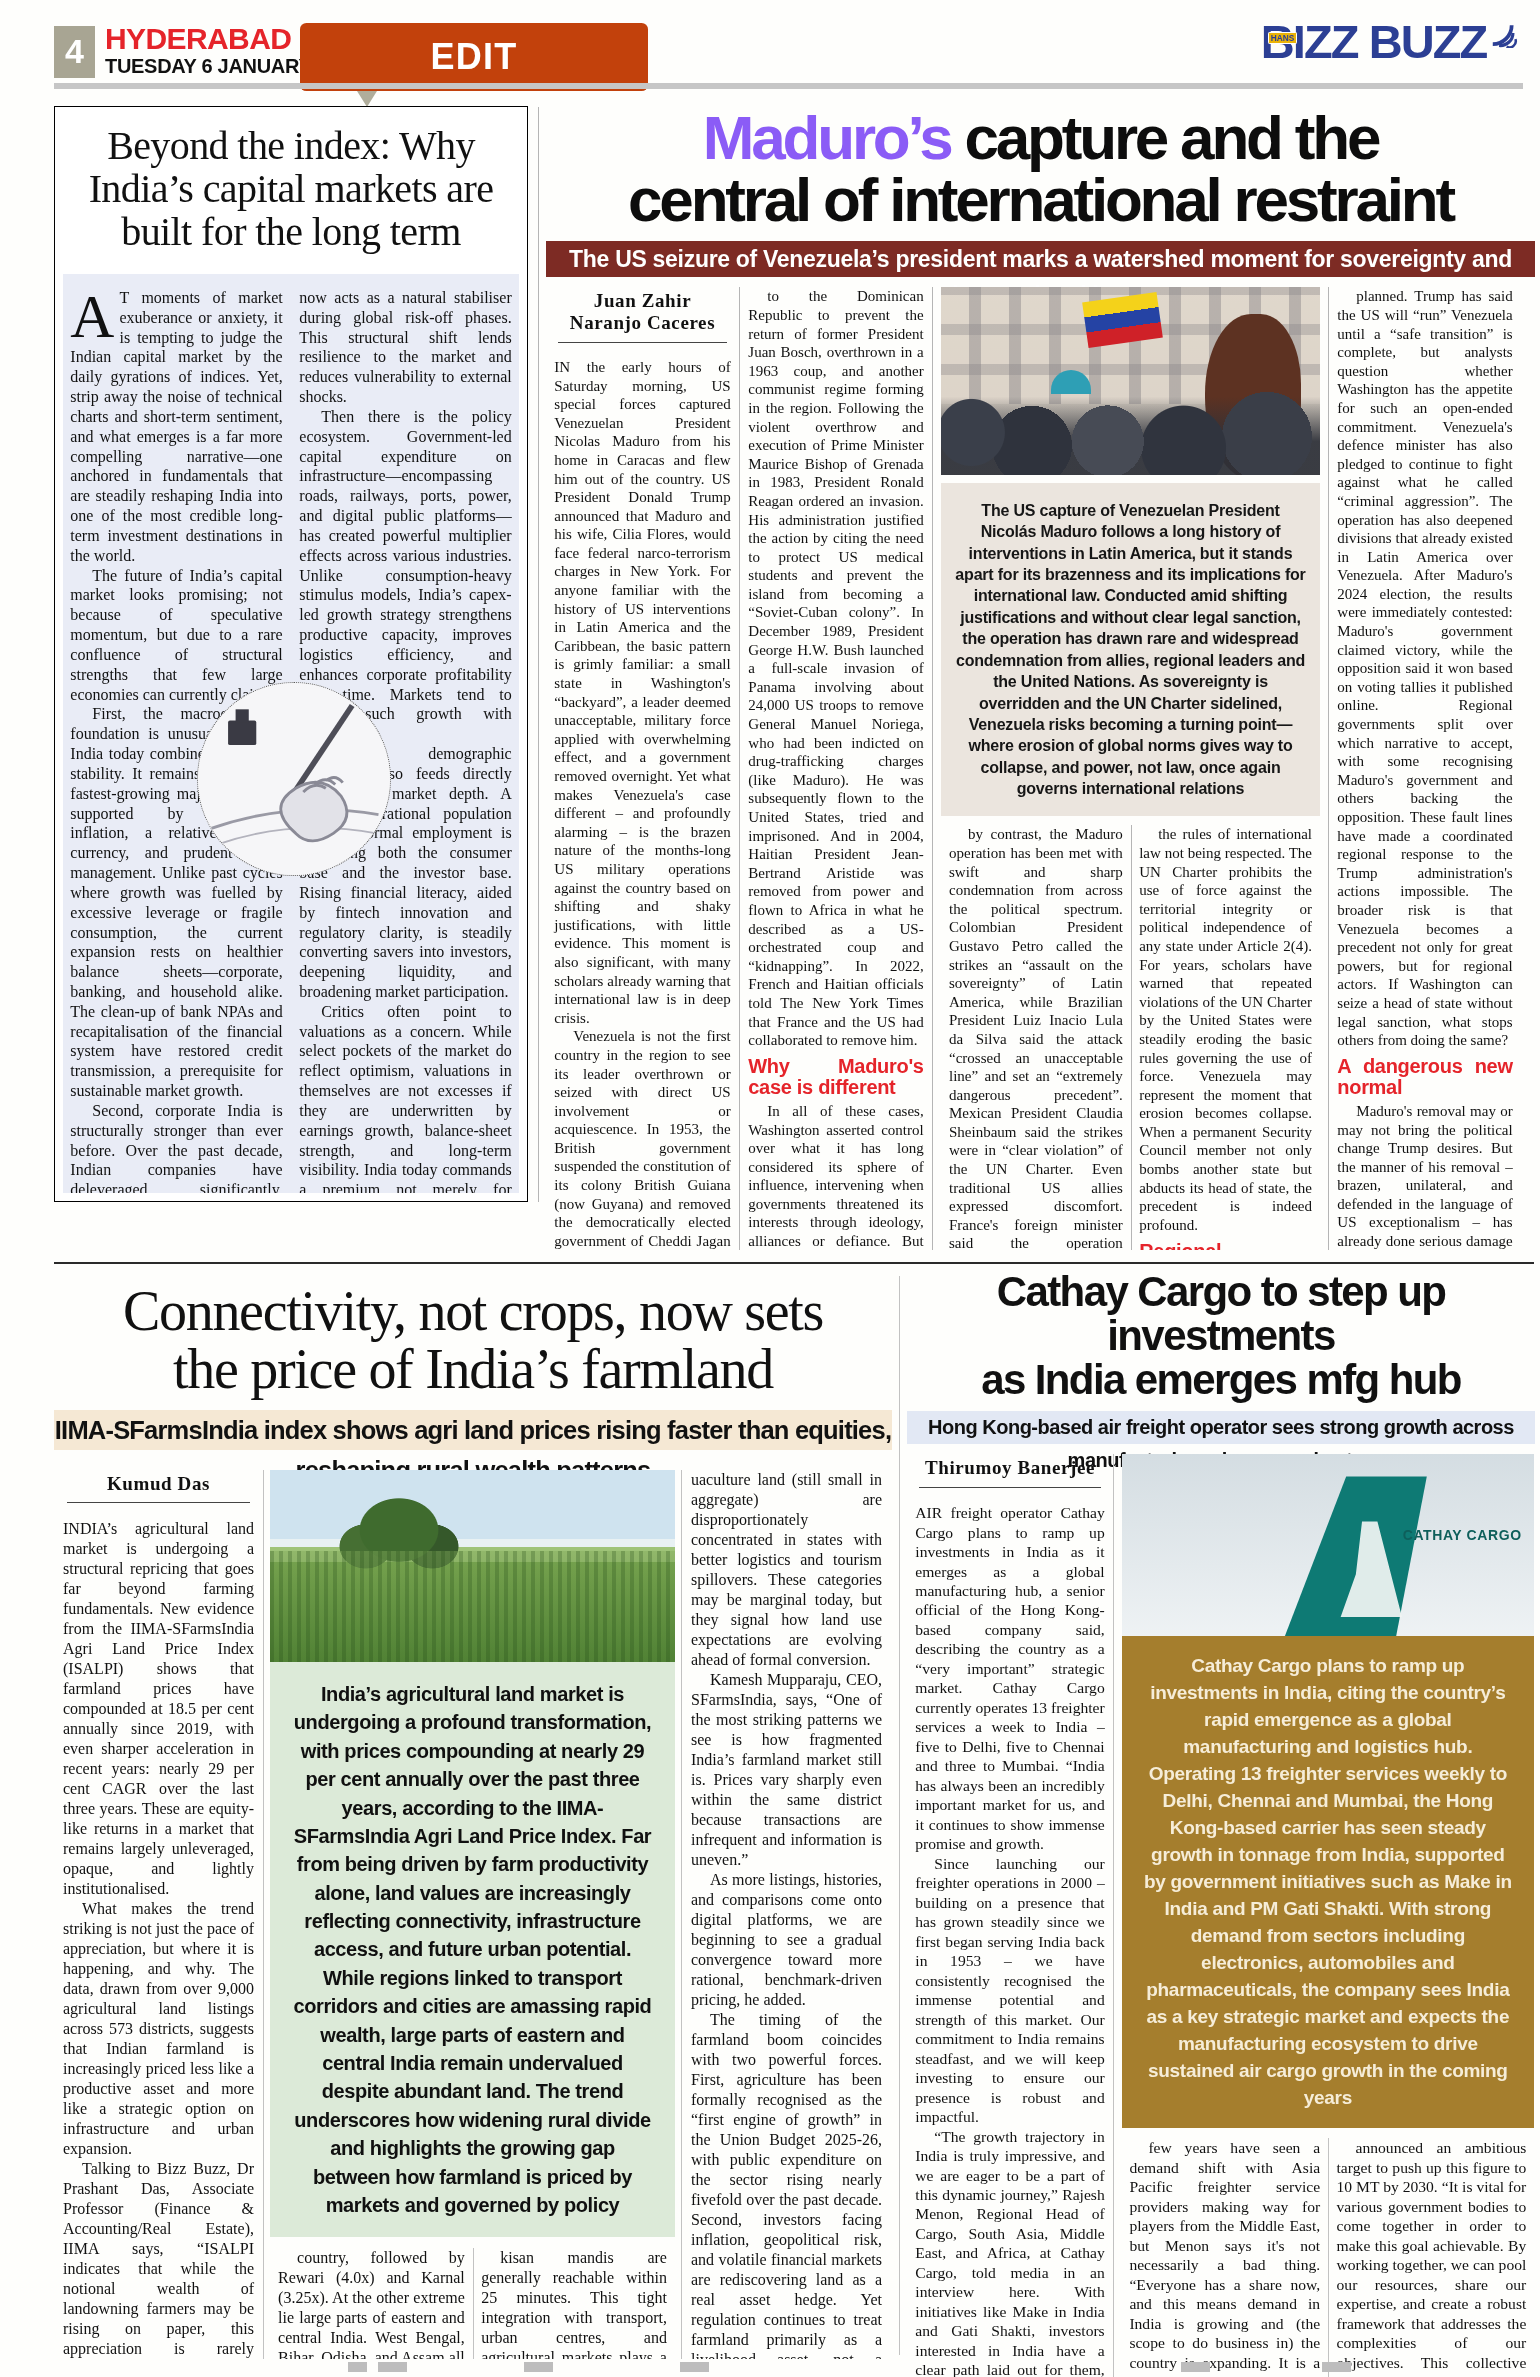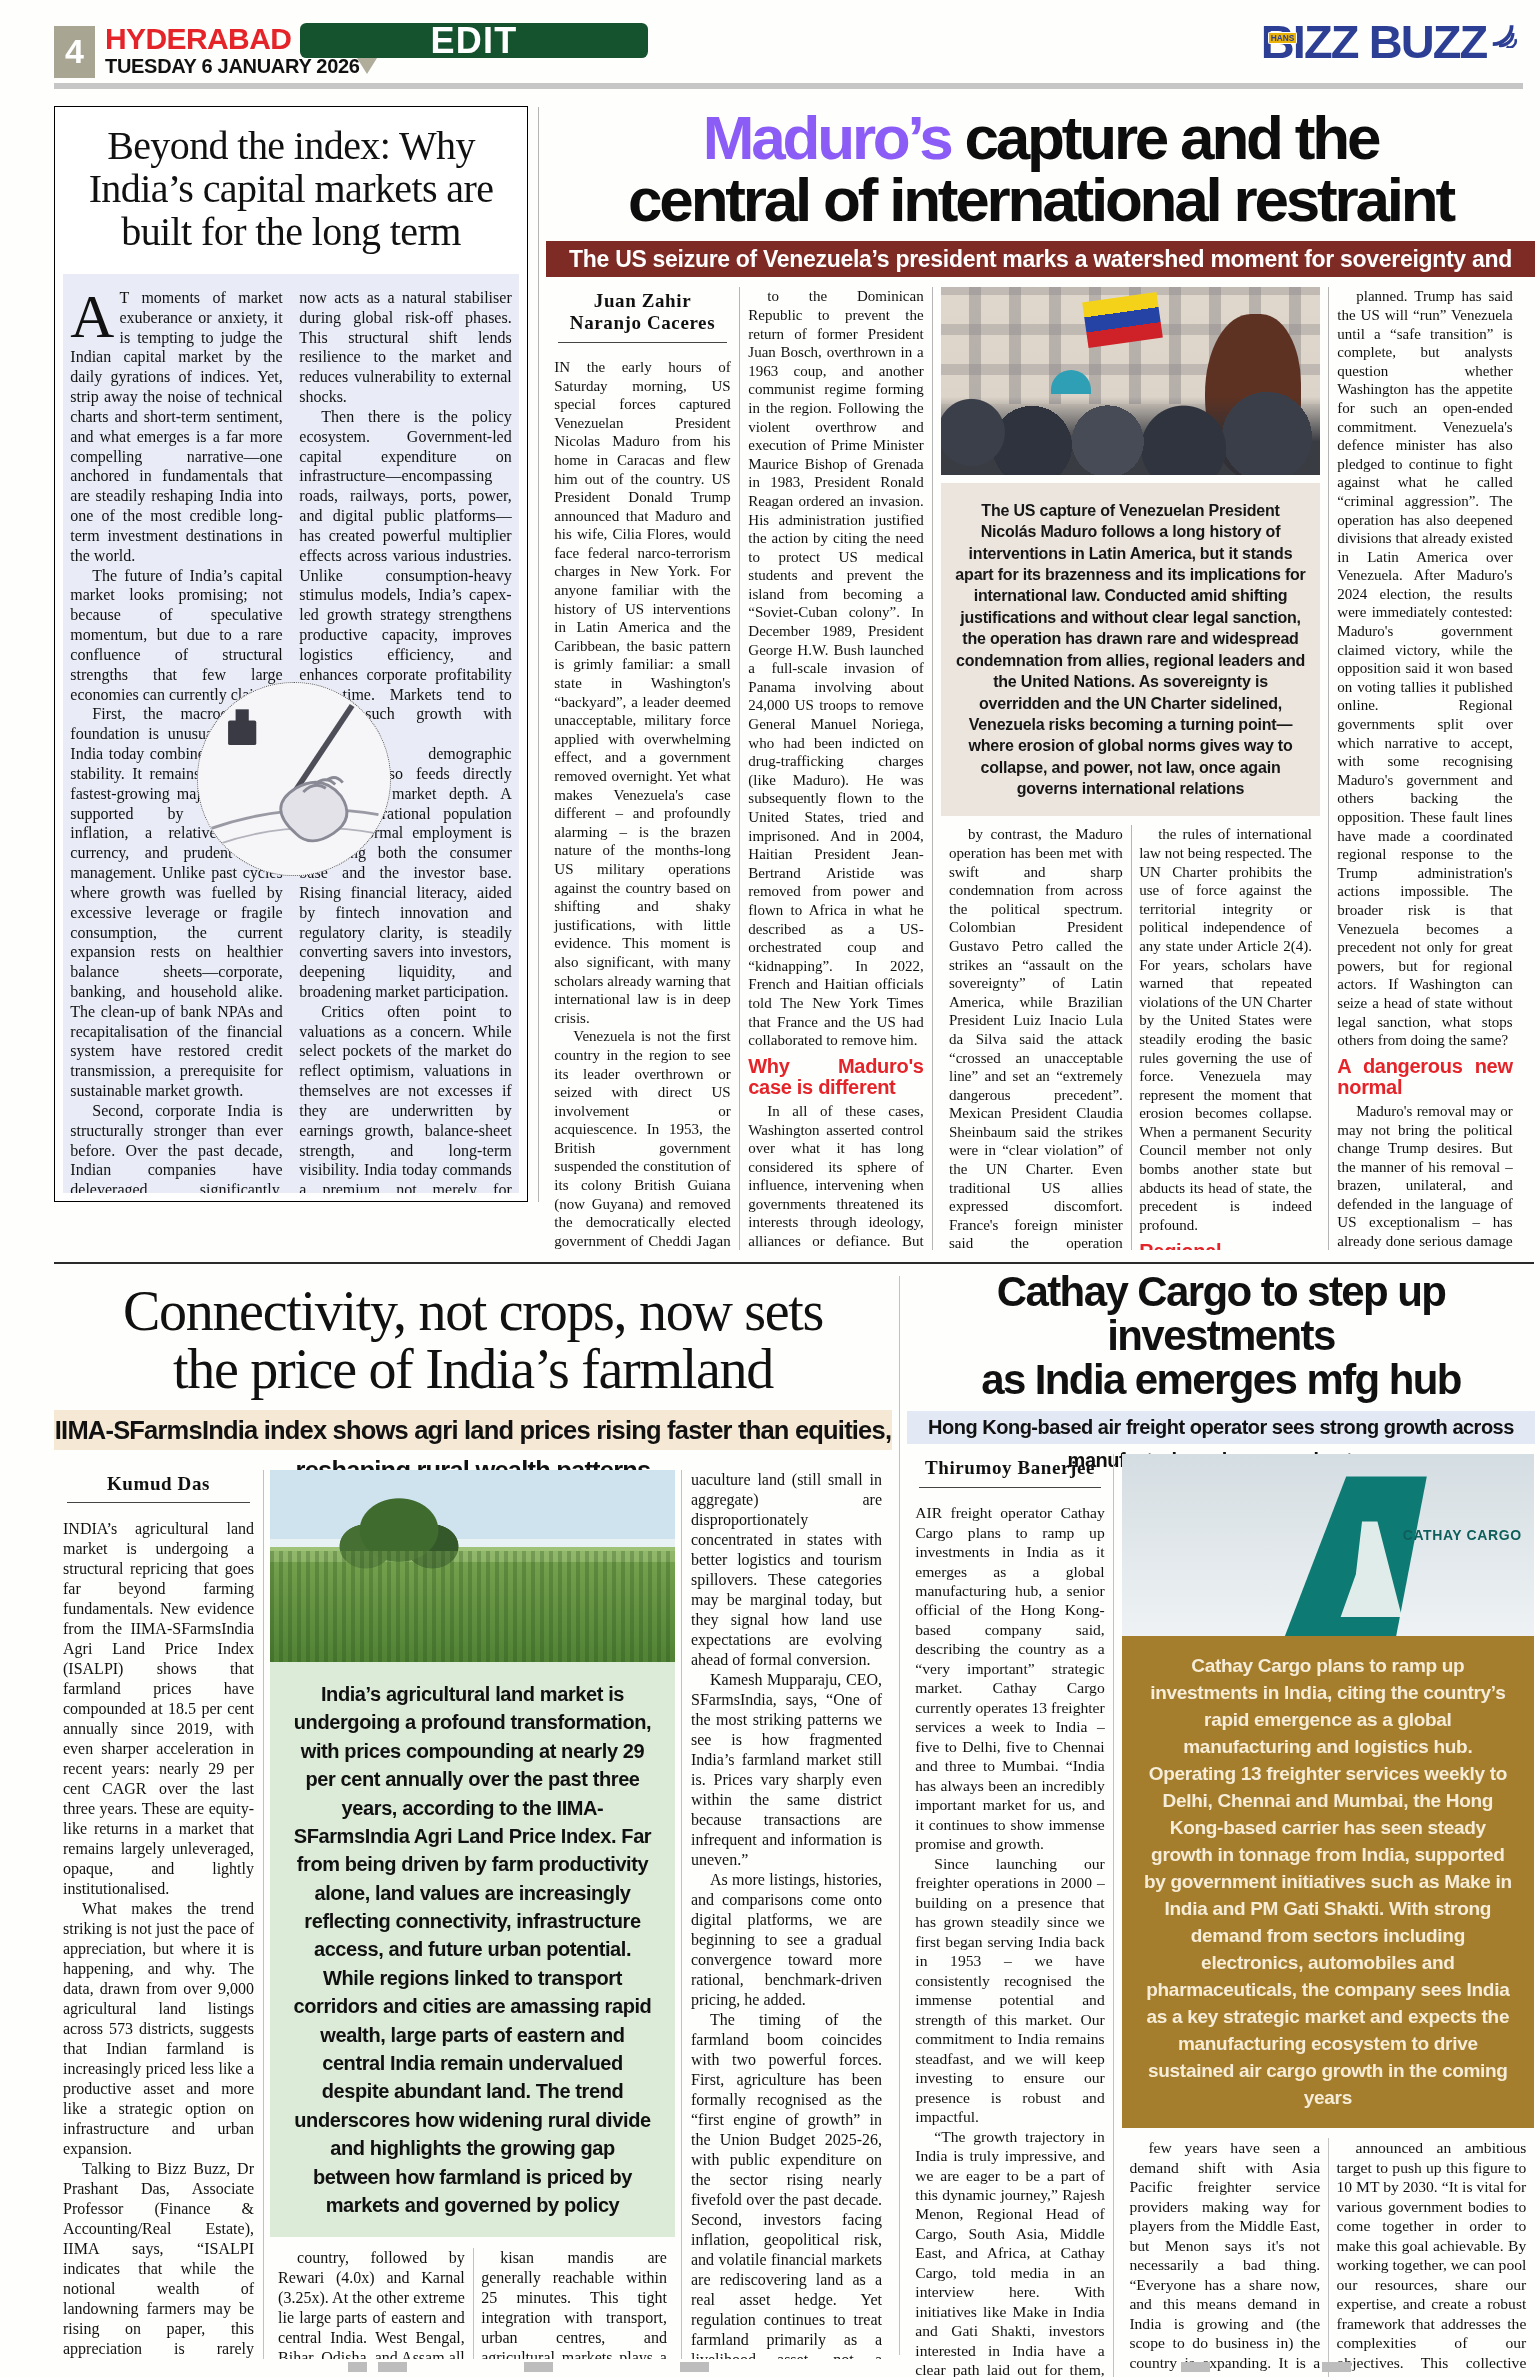--- a/index.html
+++ b/index.html
@@ -3,21 +3,21 @@
 <meta charset="utf-8">
 <style>
   html,body{margin:0;padding:0;background:#ffffff;}
   .page{position:relative;width:1541px;height:2377px;background:#fefefc;font-family:"Liberation Serif",serif;color:#111;overflow:hidden;}
 
   
   .hdr-pageno{position:absolute;left:54px;top:25.5px;width:41px;height:52px;background:#a8a593;color:#fff;
     font:700 34px "Liberation Sans",sans-serif;display:flex;align-items:center;justify-content:center;}
   .hdr-city{position:absolute;left:105px;top:22px;color:#e5242a;font:900 30px "Liberation Sans",sans-serif;letter-spacing:-0.6px;}
   .hdr-date{position:absolute;left:105px;top:55px;color:#111;font:700 20px "Liberation Sans",sans-serif;letter-spacing:-0.3px;}
-  .edit-tab{position:absolute;left:300px;top:23px;width:348px;height:35px;background:#14532d;border-radius:6.4px;color:#fff;
+  .edit-tab{position:absolute;left:300px;top:23px;width:348px;height:68px;background:#c2410c;border-radius:6.4px;color:#fff;
     display:flex;align-items:center;justify-content:center;font:900 36px "Liberation Sans",sans-serif;letter-spacing:1.3px;}
   .edit-tab::after{content:"";position:absolute;left:57px;top:100%;width:0;height:0;
     border:10.2px solid transparent;border-top:16.6px solid #b0ad9b;}
   .brand{position:absolute;right:18px;top:18px;display:flex;align-items:flex-start;}
   .brand-text{font:900 47px/1 "Liberation Sans",sans-serif;color:#2c3f94;letter-spacing:-1.9px;position:relative;}
   .brand-hans{position:absolute;left:7.7px;bottom:21px;background:#eab308;color:#2c3f94;border:1.3px solid #fff;
     font:700 8.3px "Liberation Sans",sans-serif;padding:0 1.3px;border-radius:1.3px;letter-spacing:0;}
   .brand-arcs{margin-left:2.6px;margin-top:-3.8px;}
   .hdr-rule{position:absolute;left:54px;top:83px;width:1469px;height:6.4px;background:#c6c6c6;}
 

